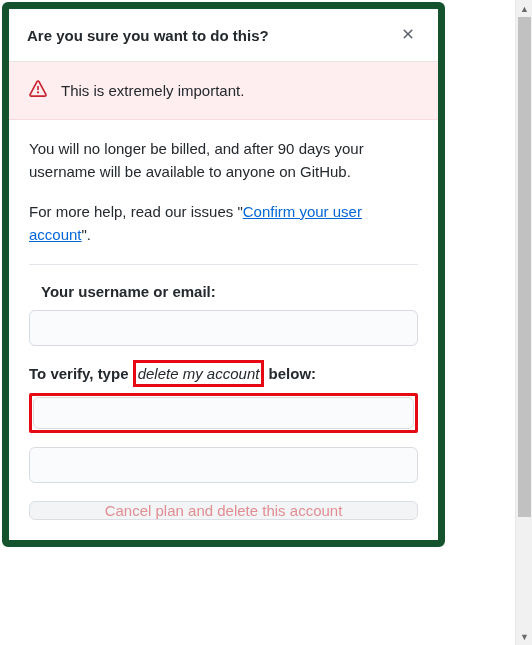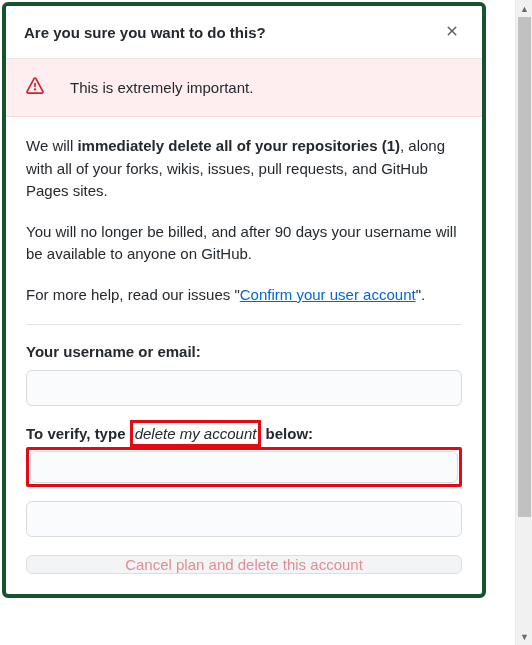--- a/index.html
+++ b/index.html
@@ -37,22 +37,22 @@
     .scrollbar-thumb {
       position: absolute;
       left: 2px;
       top: 17px;
       width: 13px;
       height: 500px;
       background: #c1c1c1;
       border-radius: 0;
     }
     .modal {
-      width: 484px;
-      border: 4px solid #14532d;
+      width: 443px;
+      border: 7px solid #14532d;
       border-radius: 6px;
       background: #fff;
       margin: 2px 0 0 2px;
       overflow: hidden;
     }
     .modal-header {
       display: flex;
       justify-content: space-between;
       align-items: center;
       padding: 16px 18px;
@@ -72,21 +72,20 @@
       background: none;
       border: none;
       padding: 0 4px;
     }
     .warning-banner {
       background: #ffeef0;
       border-bottom: 1px solid #fbdadf;
       padding: 18px 20px;
       display: flex;
       align-items: center;
-      gap: 12px;
     }
     .warning-icon {
       color: #cb2431;
       margin-right: 14px;
       flex-shrink: 0;
     }
     .warning-text {
       font-size: 15px;
       color: #24292e;
     }
@@ -102,20 +101,21 @@
       border-top: 1px solid #e1e4e8;
       margin: 14px 0 16px 0;
     }
     .form-group { margin-bottom: 14px; }
     .form-label {
       display: block;
       font-size: 15px;
       font-weight: 600;
       margin-bottom: 6px;
       color: #24292e;
+      margin-left: 12px;
     }
     .form-input {
       width: 100%;
       padding: 7px 12px;
       font-size: 15px;
       border: 1px solid #d8dce1;
       border-radius: 6px;
       background: #fafbfc;
       height: 36px;
     }
@@ -144,21 +144,21 @@
       border-radius: 6px;
       cursor: pointer;
       margin-top: 4px;
     }
     a.link {
       color: #0366d6;
       text-decoration: underline;
     }
     .italic { font-style: italic; font-weight: 500; }
     .bold { font-weight: 600; }
-    .label-row { }
+    .label-row { margin-bottom: 6px; }
   </style>
 </head>
 <body>
 
 <div class="modal">
 
   <div class="modal-header">
     <div class="modal-title">Are you sure you want to do this?</div>
     <button class="close-btn">
       <span>
@@ -173,23 +173,20 @@
     <span class="warning-icon">
       <svg width="18" height="18" viewBox="0 0 16 16" fill="currentColor">
           <path fill-rule="evenodd" d="M8.22 1.754a.25.25 0 00-.44 0L1.698 13.132a.25.25 0 00.22.368h12.164a.25.25 0 00.22-.368L8.22 1.754zm-1.763-.707c.659-1.234 2.427-1.234 3.086 0l6.082 11.378A1.75 1.75 0 0114.082 15H1.918a1.75 1.75 0 01-1.543-2.575L6.457 1.047zM9 11a1 1 0 11-2 0 1 1 0 012 0zm-.25-5.25a.75.75 0 00-1.5 0v2.5a.75.75 0 001.5 0v-2.5z"></path>
         </svg>
     </span>
     <span class="warning-text">This is extremely important.</span>
   </div>
 
   <div class="modal-body">
 
-    <p class="para">
-      <span>We will </span><span class="bold">immediately delete all of your repositories (1)</span><span>, along with all of your forks, wikis, issues, pull requests, and GitHub Pages sites.</span>
-    </p>
 
     <p class="para">You will no longer be billed, and after 90 days your username will be available to anyone on GitHub.</p>
 
     <p class="para">
       <span>For more help, read our issues "</span><a href="#" class="link">Confirm your user account</a><span>".</span>
     </p>
 
     <hr class="divider">
 
     <div class="form-group">

